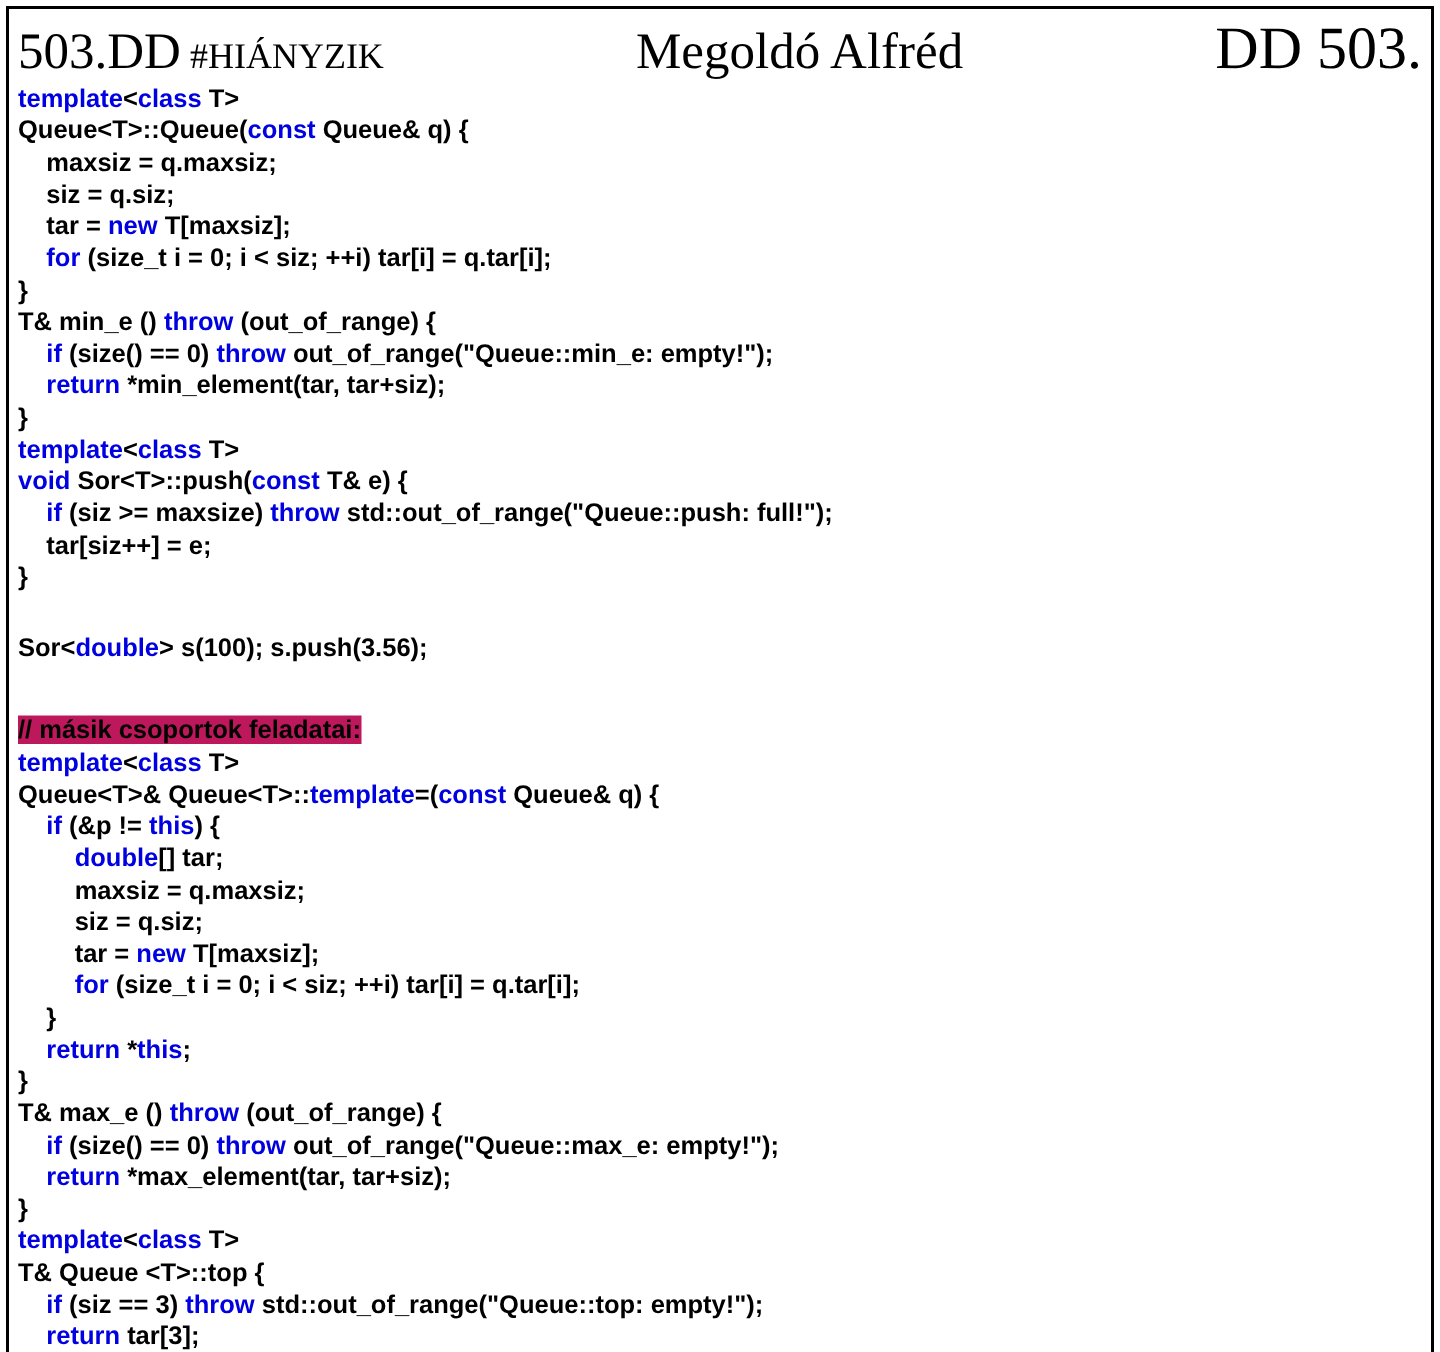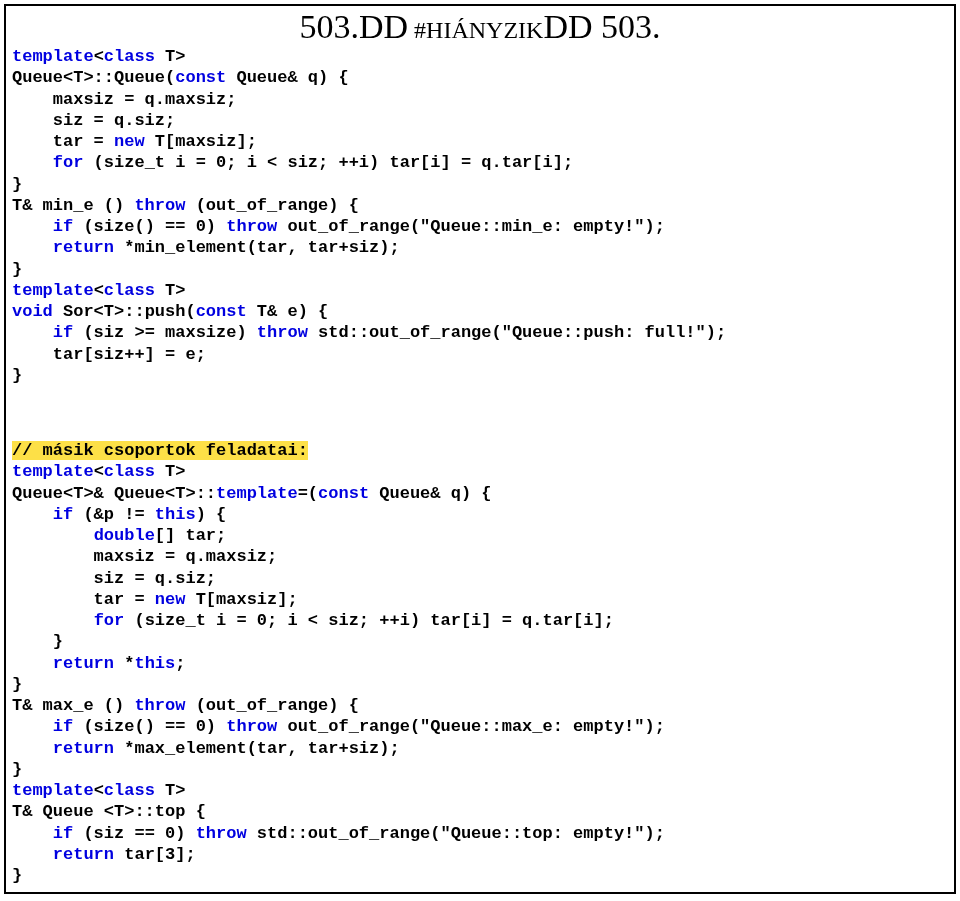--- a/index.html
+++ b/index.html
@@ -9,58 +9,59 @@
     font-family: "Times New Roman", Times, serif;
     width: 960px;
   }
   .page {
     border: 2px solid #000;
     margin: 4px;
     box-sizing: border-box;
   }
   .header {
     display: flex;
-    justify-content: center;
+    justify-content: space-between;
     align-items: baseline;
     padding: 2px 6px 0 6px;
   }
   .hleft {
     font-size: 34px;
   }
   .hleft .small {
     font-size: 24px;
   }
   .hcenter {
     font-size: 34px;
     flex: 1;
     text-align: center;
   }
   .hright {
-    font-size: 34px;
+    font-size: 40px;
   }
   .code {
-    font-family: Liberation Mono, monospace;
+    font-family: Liberation Sans, sans-serif;
     font-weight: bold;
     font-size: 17px;
     line-height: 1.25;
     white-space: pre;
     padding: 0 6px 6px 6px;
   }
   .kw { color: #0000e0; }
-  .hl { background: #fde047; }
+  .hl { background: #be185d; }
   .gap { height: 28px; }
   .section-gap { height: 20px; }
 </style>
 </head>
 <body>
 
 <div class="page">
 
   <div class="header">
     <span class="hleft"><span>503.DD</span><span class="small"> #HIÁNYZIK</span></span>
+    <span class="hcenter">Megoldó Alfréd</span>
     <span class="hright">DD 503.</span>
   </div>
 
   <div class="code"><span class="kw">template</span><span>&lt;</span><span class="kw">class</span><span> T&gt;</span>
 <span>Queue&lt;T&gt;::Queue(</span><span class="kw">const</span><span> Queue&amp; q) {</span>
 <span>    maxsiz = q.maxsiz;</span>
 <span>    siz = q.siz;</span>
 <span>    tar = </span><span class="kw">new</span><span> T[maxsiz];</span>
 <span>    </span><span class="kw">for</span><span> (size_t i = 0; i &lt; siz; ++i) tar[i] = q.tar[i];</span>
 <span>}</span>
@@ -69,20 +70,21 @@
 <span>    </span><span class="kw">return</span><span> *min_element(tar, tar+siz);</span>
 <span>}</span>
 <span class="kw">template</span><span>&lt;</span><span class="kw">class</span><span> T&gt;</span>
 <span class="kw">void</span><span> Sor&lt;T&gt;::push(</span><span class="kw">const</span><span> T&amp; e) {</span>
 <span>    </span><span class="kw">if</span><span> (siz &gt;= maxsize) </span><span class="kw">throw</span><span> std::out_of_range("Queue::push: full!");</span>
 <span>    tar[siz++] = e;</span>
 <span>}</span></div>
 
   <div class="section-gap"></div>
 
+  <div class="code"><span>Sor&lt;</span><span class="kw">double</span><span>&gt; s(100); s.push(3.56);</span></div>
 
   <div class="gap"></div>
 
   <div class="code"><span class="hl">// másik csoportok feladatai:</span>
 <span class="kw">template</span><span>&lt;</span><span class="kw">class</span><span> T&gt;</span>
 <span>Queue&lt;T&gt;&amp; Queue&lt;T&gt;::</span><span class="kw">template</span><span>=(</span><span class="kw">const</span><span> Queue&amp; q) {</span>
 <span>    </span><span class="kw">if</span><span> (&amp;p != </span><span class="kw">this</span><span>) {</span>
 <span>        </span><span class="kw">double</span><span>[] tar;</span>
 <span>        maxsiz = q.maxsiz;</span>
 <span>        siz = q.siz;</span>
@@ -90,17 +92,17 @@
 <span>        </span><span class="kw">for</span><span> (size_t i = 0; i &lt; siz; ++i) tar[i] = q.tar[i];</span>
 <span>    }</span>
 <span>    </span><span class="kw">return</span><span> *</span><span class="kw">this</span><span>;</span>
 <span>}</span>
 <span>T&amp; max_e () </span><span class="kw">throw</span><span> (out_of_range) {</span>
 <span>    </span><span class="kw">if</span><span> (size() == 0) </span><span class="kw">throw</span><span> out_of_range("Queue::max_e: empty!");</span>
 <span>    </span><span class="kw">return</span><span> *max_element(tar, tar+siz);</span>
 <span>}</span>
 <span class="kw">template</span><span>&lt;</span><span class="kw">class</span><span> T&gt;</span>
 <span>T&amp; Queue &lt;T&gt;::top {</span>
-<span>    </span><span class="kw">if</span><span> (siz == 0) </span><span class="kw">throw</span><span> std::out_of_range("Queue::top: empty!");</span>
+<span>    </span><span class="kw">if</span><span> (siz == 3) </span><span class="kw">throw</span><span> std::out_of_range("Queue::top: empty!");</span>
 <span>    </span><span class="kw">return</span><span> tar[3];</span>
 <span>}</span></div>
 
 </div>
 
 </body></html>

